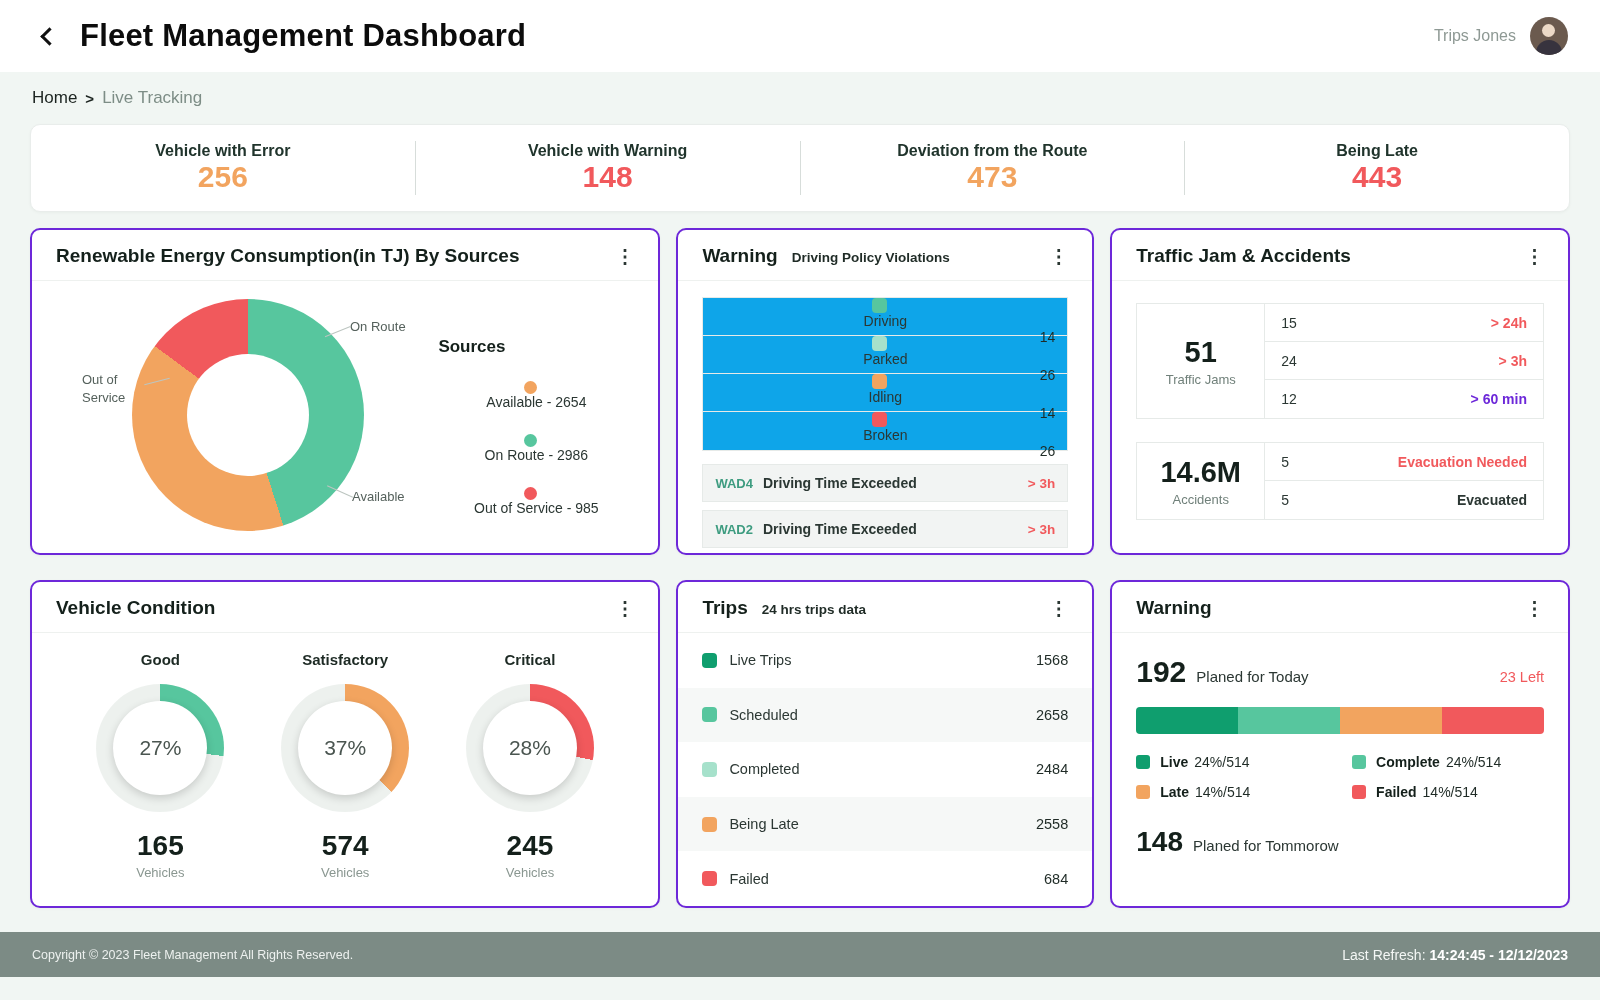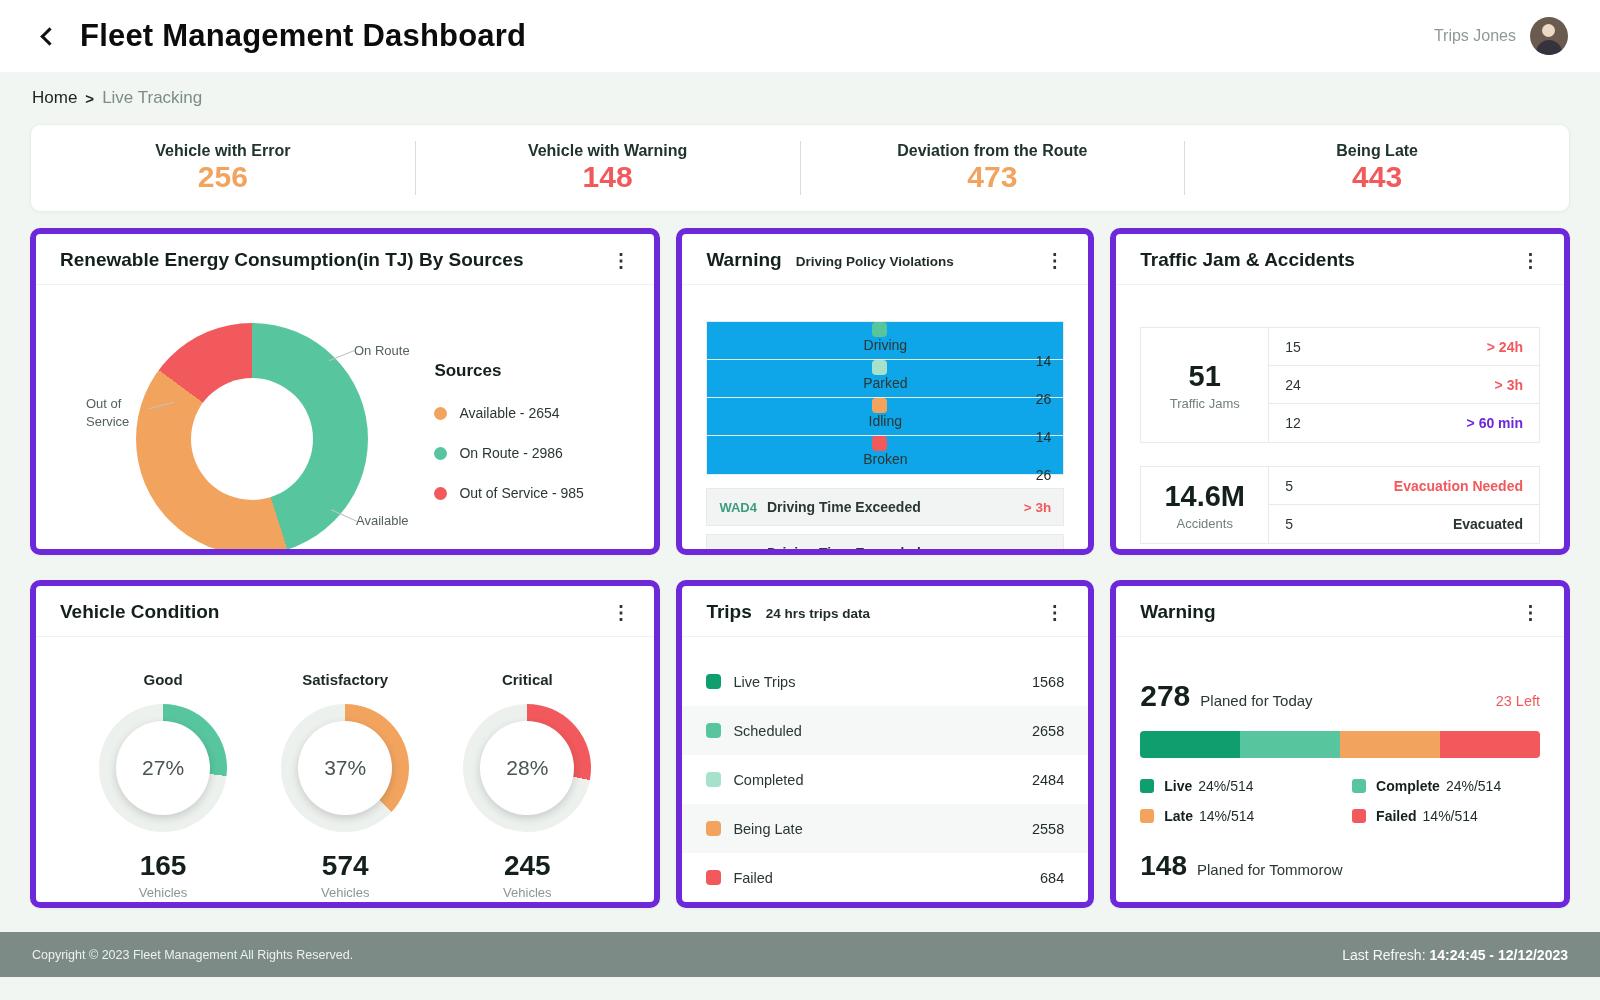--- a/index.html
+++ b/index.html
@@ -27,43 +27,43 @@
   .bc-current { color:#7d8d86; }
   
   .stats { margin:6px 30px 16px; background:#fff; border:1px solid #e9edeb; border-radius:10px; height:88px;
            display:flex; align-items:center; box-shadow:0 1px 3px rgba(20,40,30,.04); }
   .stat { flex:1; text-align:center; }
   .stat-label { font-size:16px; font-weight:700; color:#20342c; }
   .stat-value { font-size:30px; font-weight:700; margin-top:0; }
   .stat-divider { width:1px; height:54px; background:#d7ddda; }
   
   .grid { display:grid; grid-template-columns:617fr 409fr 450fr; grid-template-rows:327px 328px; gap:25px 16px; margin:0 30px; }
-  .card { background:#fff; border:6px solid #6d28d9; border-radius:10px; box-shadow:0 1px 3px rgba(20,40,30,.04);
-          display:flex; flex-direction:column; overflow:hidden;gap:20px; }
+  .card { background:#fff; border:2px solid #6d28d9; border-radius:10px; box-shadow:0 1px 3px rgba(20,40,30,.04);
+          display:flex; flex-direction:column; overflow:hidden; }
   .card-head { display:flex; align-items:center; padding:15px 24px 13px; border-bottom:1px solid #eef1ef; }
   .head-texts { display:flex; align-items:baseline; gap:14px; }
   .card-title { font-size:19px; font-weight:700; color:#14201b; }
   .card-sub { font-size:13.5px; font-weight:600; color:#1f2b26; }
   .kebab { margin-left:auto; font-size:19px; font-weight:700; color:#2b3733; cursor:pointer; line-height:1; }
   
   .energy-body { flex:1; display:flex; padding:0 24px 12px; }
   .donut-area { flex:1; position:relative; }
   .donut { position:absolute; left:76px; top:18px; width:232px; height:232px; border-radius:50%; }
   .donut-hole { position:absolute; left:50%; top:50%; transform:translate(-50%,-50%); width:122px; height:122px; border-radius:50%; background:#fff; }
   .callout { position:absolute; font-size:13px; color:#55615c; }
   .lbl-onroute { left:294px; top:38px; }
   .lbl-oos { left:26px; top:90px; width:58px; line-height:1.35; }
   .lbl-available { left:296px; top:208px; }
   .callout-line { position:absolute; height:1px; background:#bcc5c0; }
   .line-onroute { left:268px; top:50px; width:28px; transform:rotate(-22deg); }
   .line-oos { left:88px; top:100px; width:26px; transform:rotate(-14deg); }
   .line-available { left:270px; top:210px; width:28px; transform:rotate(24deg); }
   .energy-legend { width:196px; padding-top:56px; }
   .legend-title { font-size:17px; font-weight:700; color:#14201b; margin-bottom:24px; }
-  .legend-item { display:flex; align-items:center; margin-bottom:24px; font-size:14px; color:#2b3733; }
+  .legend-item { display:flex; align-items:center; margin-bottom:24px; font-size:14px; color:#2b3733;flex-direction:column; }
   .legend-dot { width:13px; height:13px; border-radius:50%; margin-right:12px; flex:none; }
   
   .viol-body { flex:1; padding:16px 24px 14px; }
   .v-table { border:1px solid #e6eae8; }
   .v-row { display:flex; align-items:center; height:38px; padding:0 12px; border-bottom:1px solid #e6eae8; background:#0ea5e9;flex-direction:column; }
   .v-row:last-child { border-bottom:none; }
   .sq { width:15px; height:15px; border-radius:4px; margin-right:12px; flex:none; }
   .v-label { font-size:14px; color:#2b3733; }
   .v-value { margin-left:auto; font-size:14px; font-weight:500; color:#1f2b26; }
   .alerts { margin-top:13px; }
@@ -369,21 +369,21 @@
 
   <section class="card">
     <div class="card-head">
       <div class="head-texts">
           <span class="card-title">Warning</span>
         </div>
       <span class="kebab">⋮</span>
     </div>
     <div class="plan-body">
       <div class="p-top">
-        <span class="p-num">278</span>
+        <span class="p-num">192</span>
         <span class="p-label">Planed for Today</span>
         <span class="p-left">23 Left</span>
       </div>
       <div class="p-bar">
           <div style="flex-grow: 25; background: rgb(15, 158, 110);"></div>
           <div style="flex-grow: 25; background: rgb(87, 198, 158);"></div>
           <div style="flex-grow: 25; background: rgb(242, 164, 95);"></div>
           <div style="flex-grow: 25; background: rgb(241, 89, 92);"></div>
         </div>
       <div class="p-legend">

